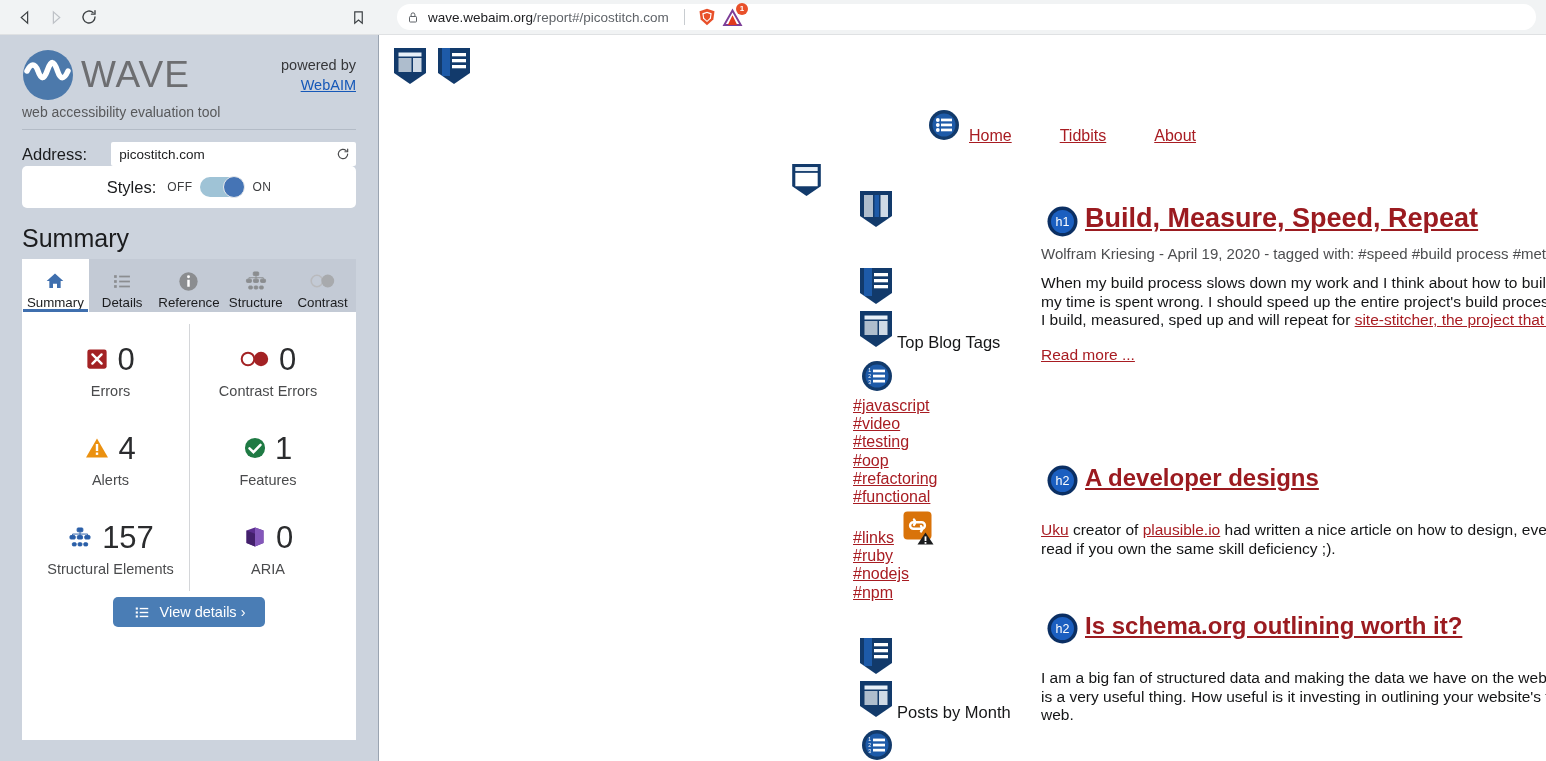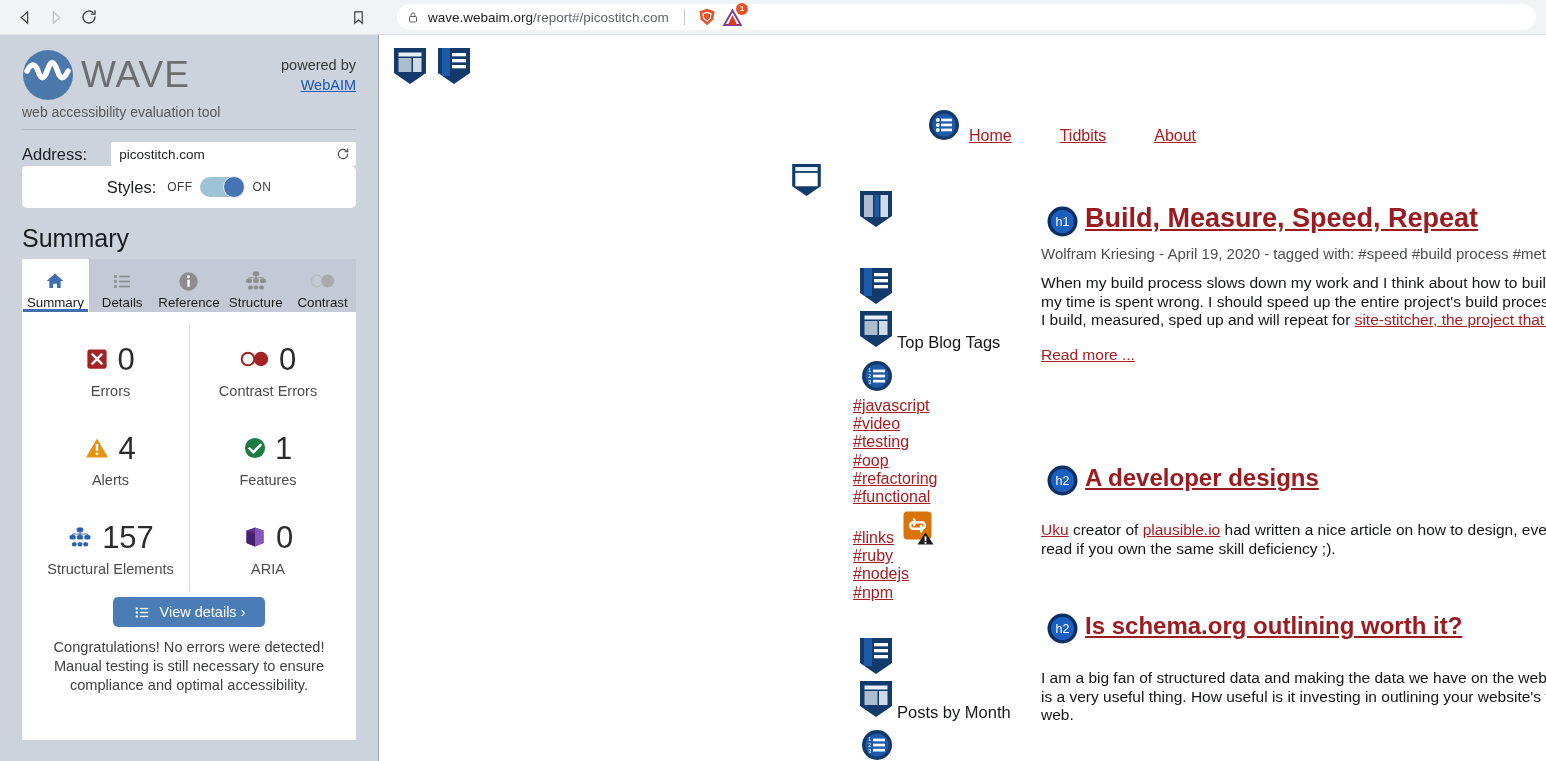--- a/index.html
+++ b/index.html
@@ -491,21 +491,20 @@
               <rect x="8.4" y="4.6" width="13.6" height="2.2"></rect>
             <rect x="2" y="10.3" width="3.4" height="3.4"></rect>
               <rect x="8.4" y="10.9" width="13.6" height="2.2"></rect>
             <rect x="2" y="16.6" width="3.4" height="3.4"></rect>
               <rect x="8.4" y="17.2" width="13.6" height="2.2"></rect>
           </svg>
         </span>
         <span>View details ›</span>
       </div>
 
-      <div id="congrats">Congratulations! No errors were detected! Manual testing is still necessary to ensure compliance and optimal accessibility.</div>
     </div>
   </div>
 
   <div id="page">
 
 
     <span class="wave-ico" style="left:14px; top:12px;">
       <svg width="34" height="38" viewBox="0 0 34 38">
         <path d="M1 1 H33 V26 L17 37 L1 26 Z" fill="#123a6b"></path>
         <rect x="5.5" y="5.5" width="23" height="4" fill="#e8f0f8"></rect>

